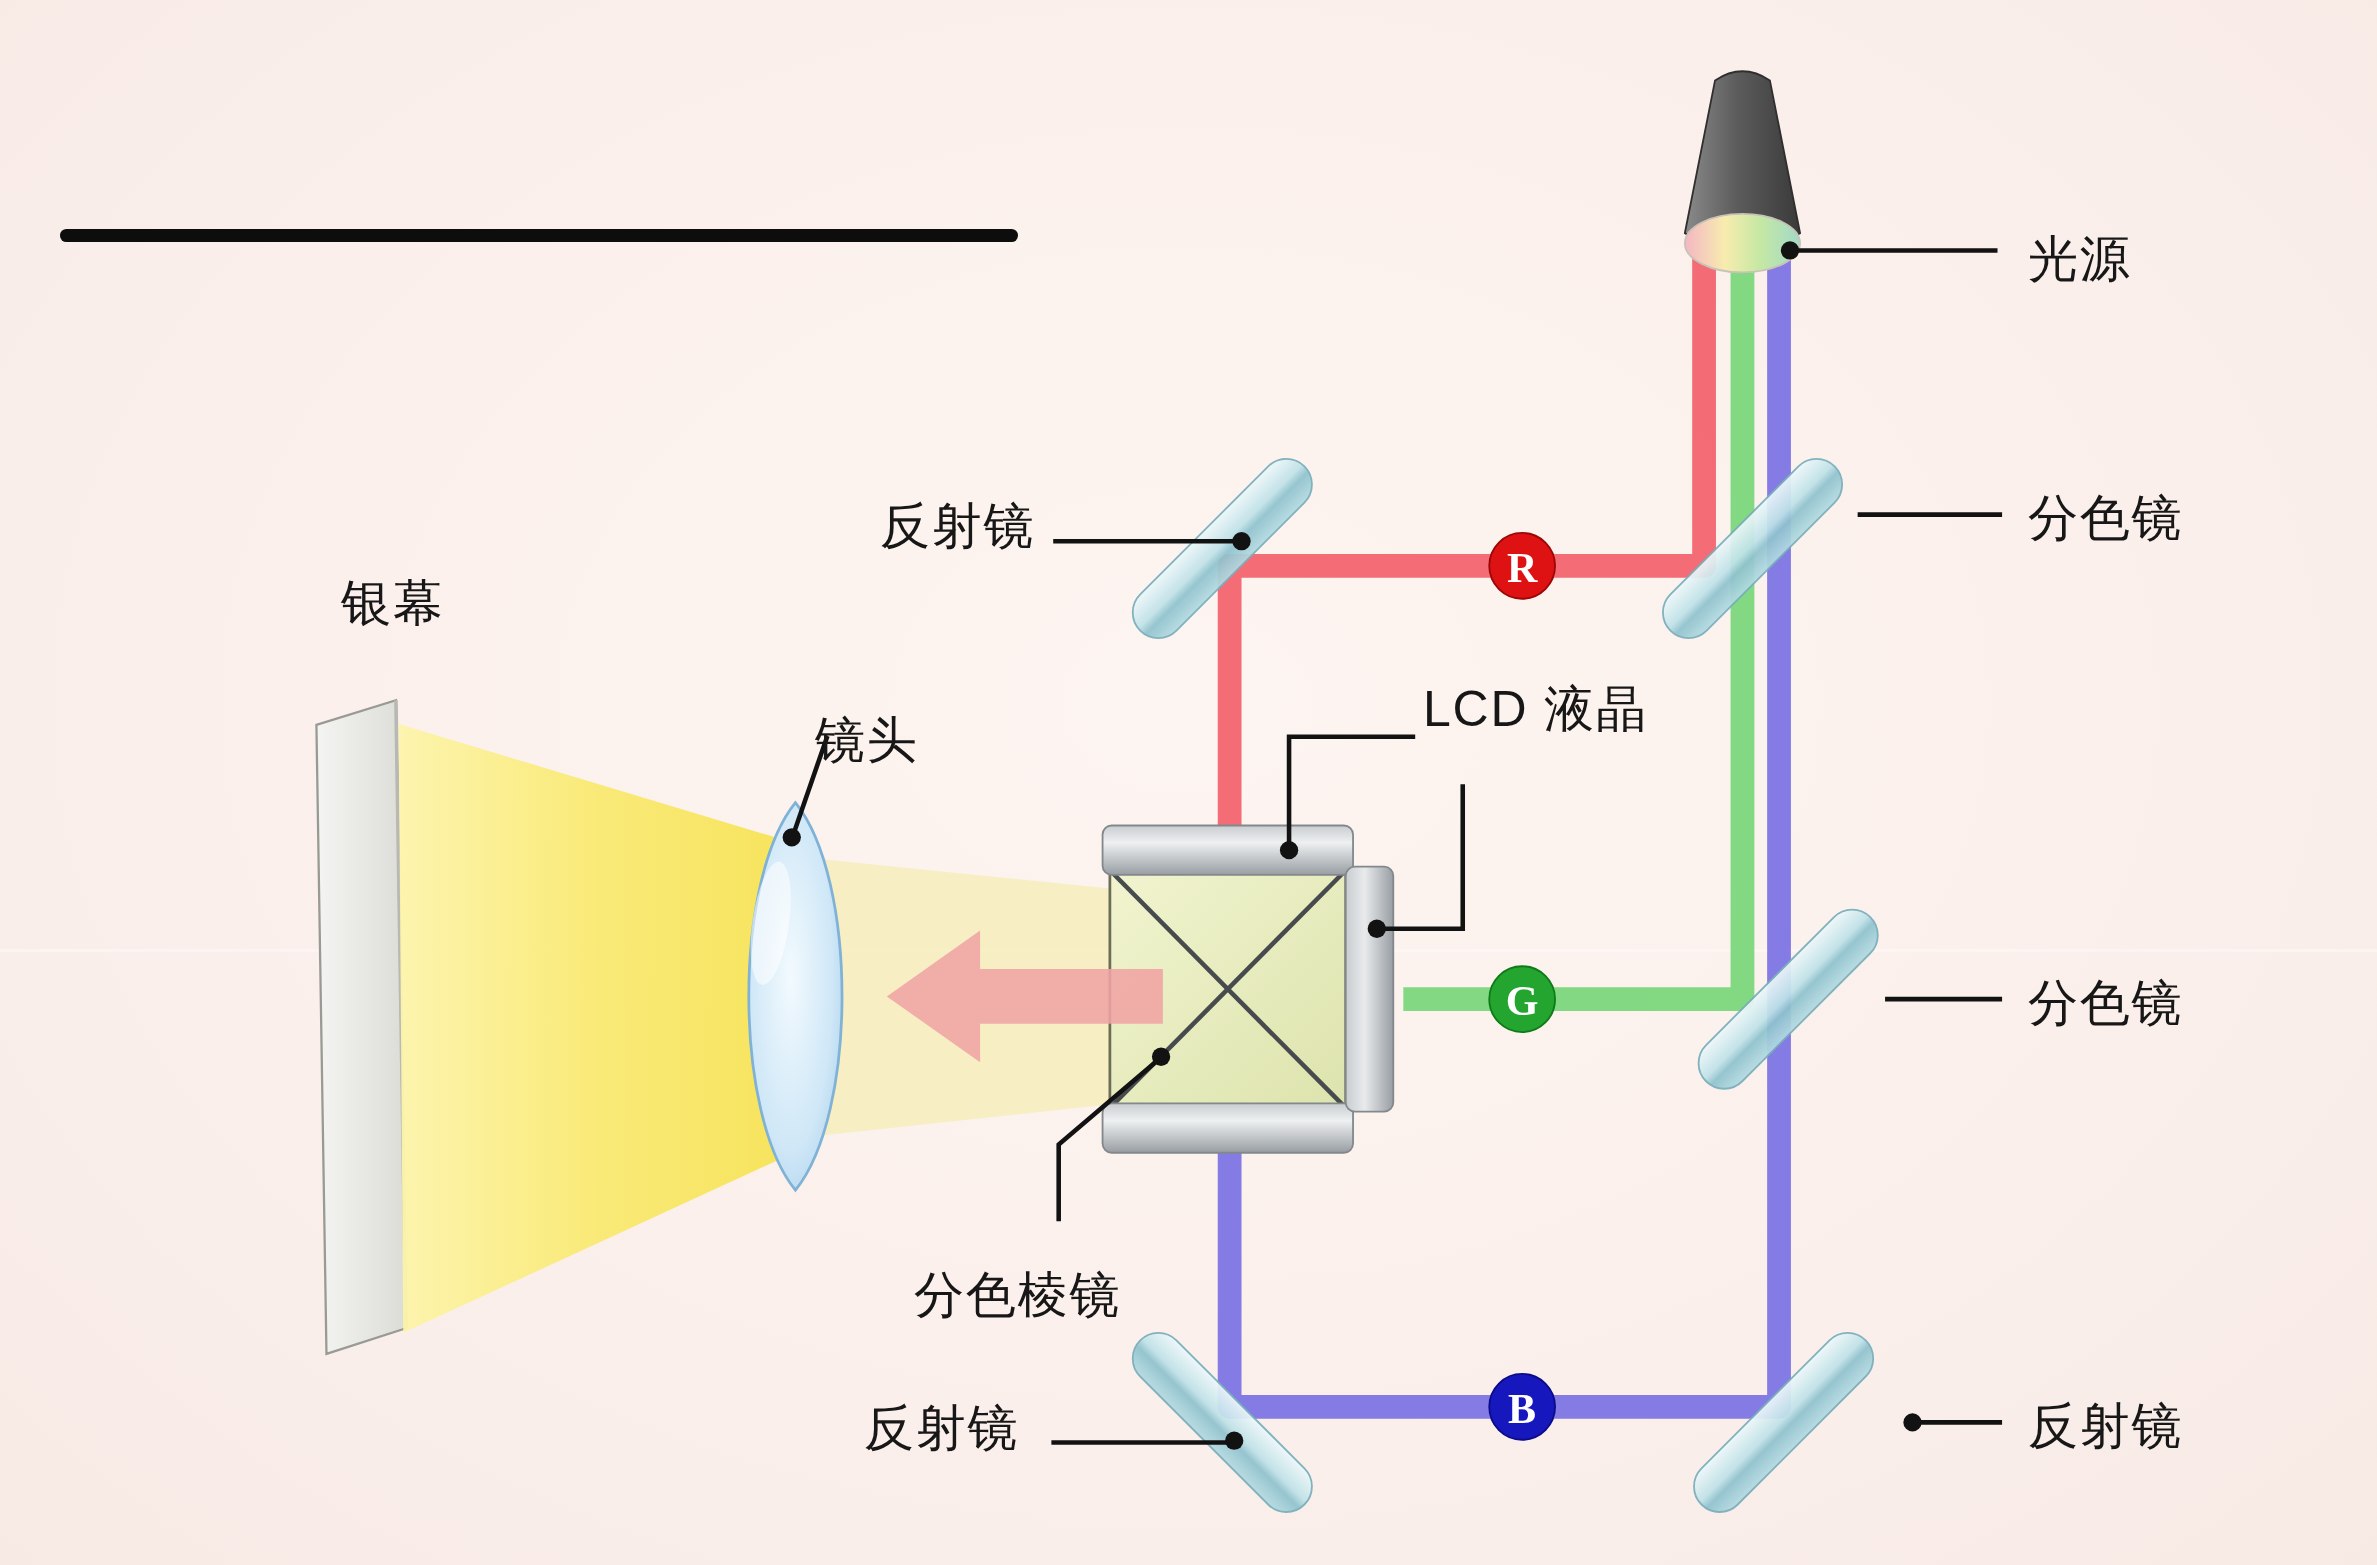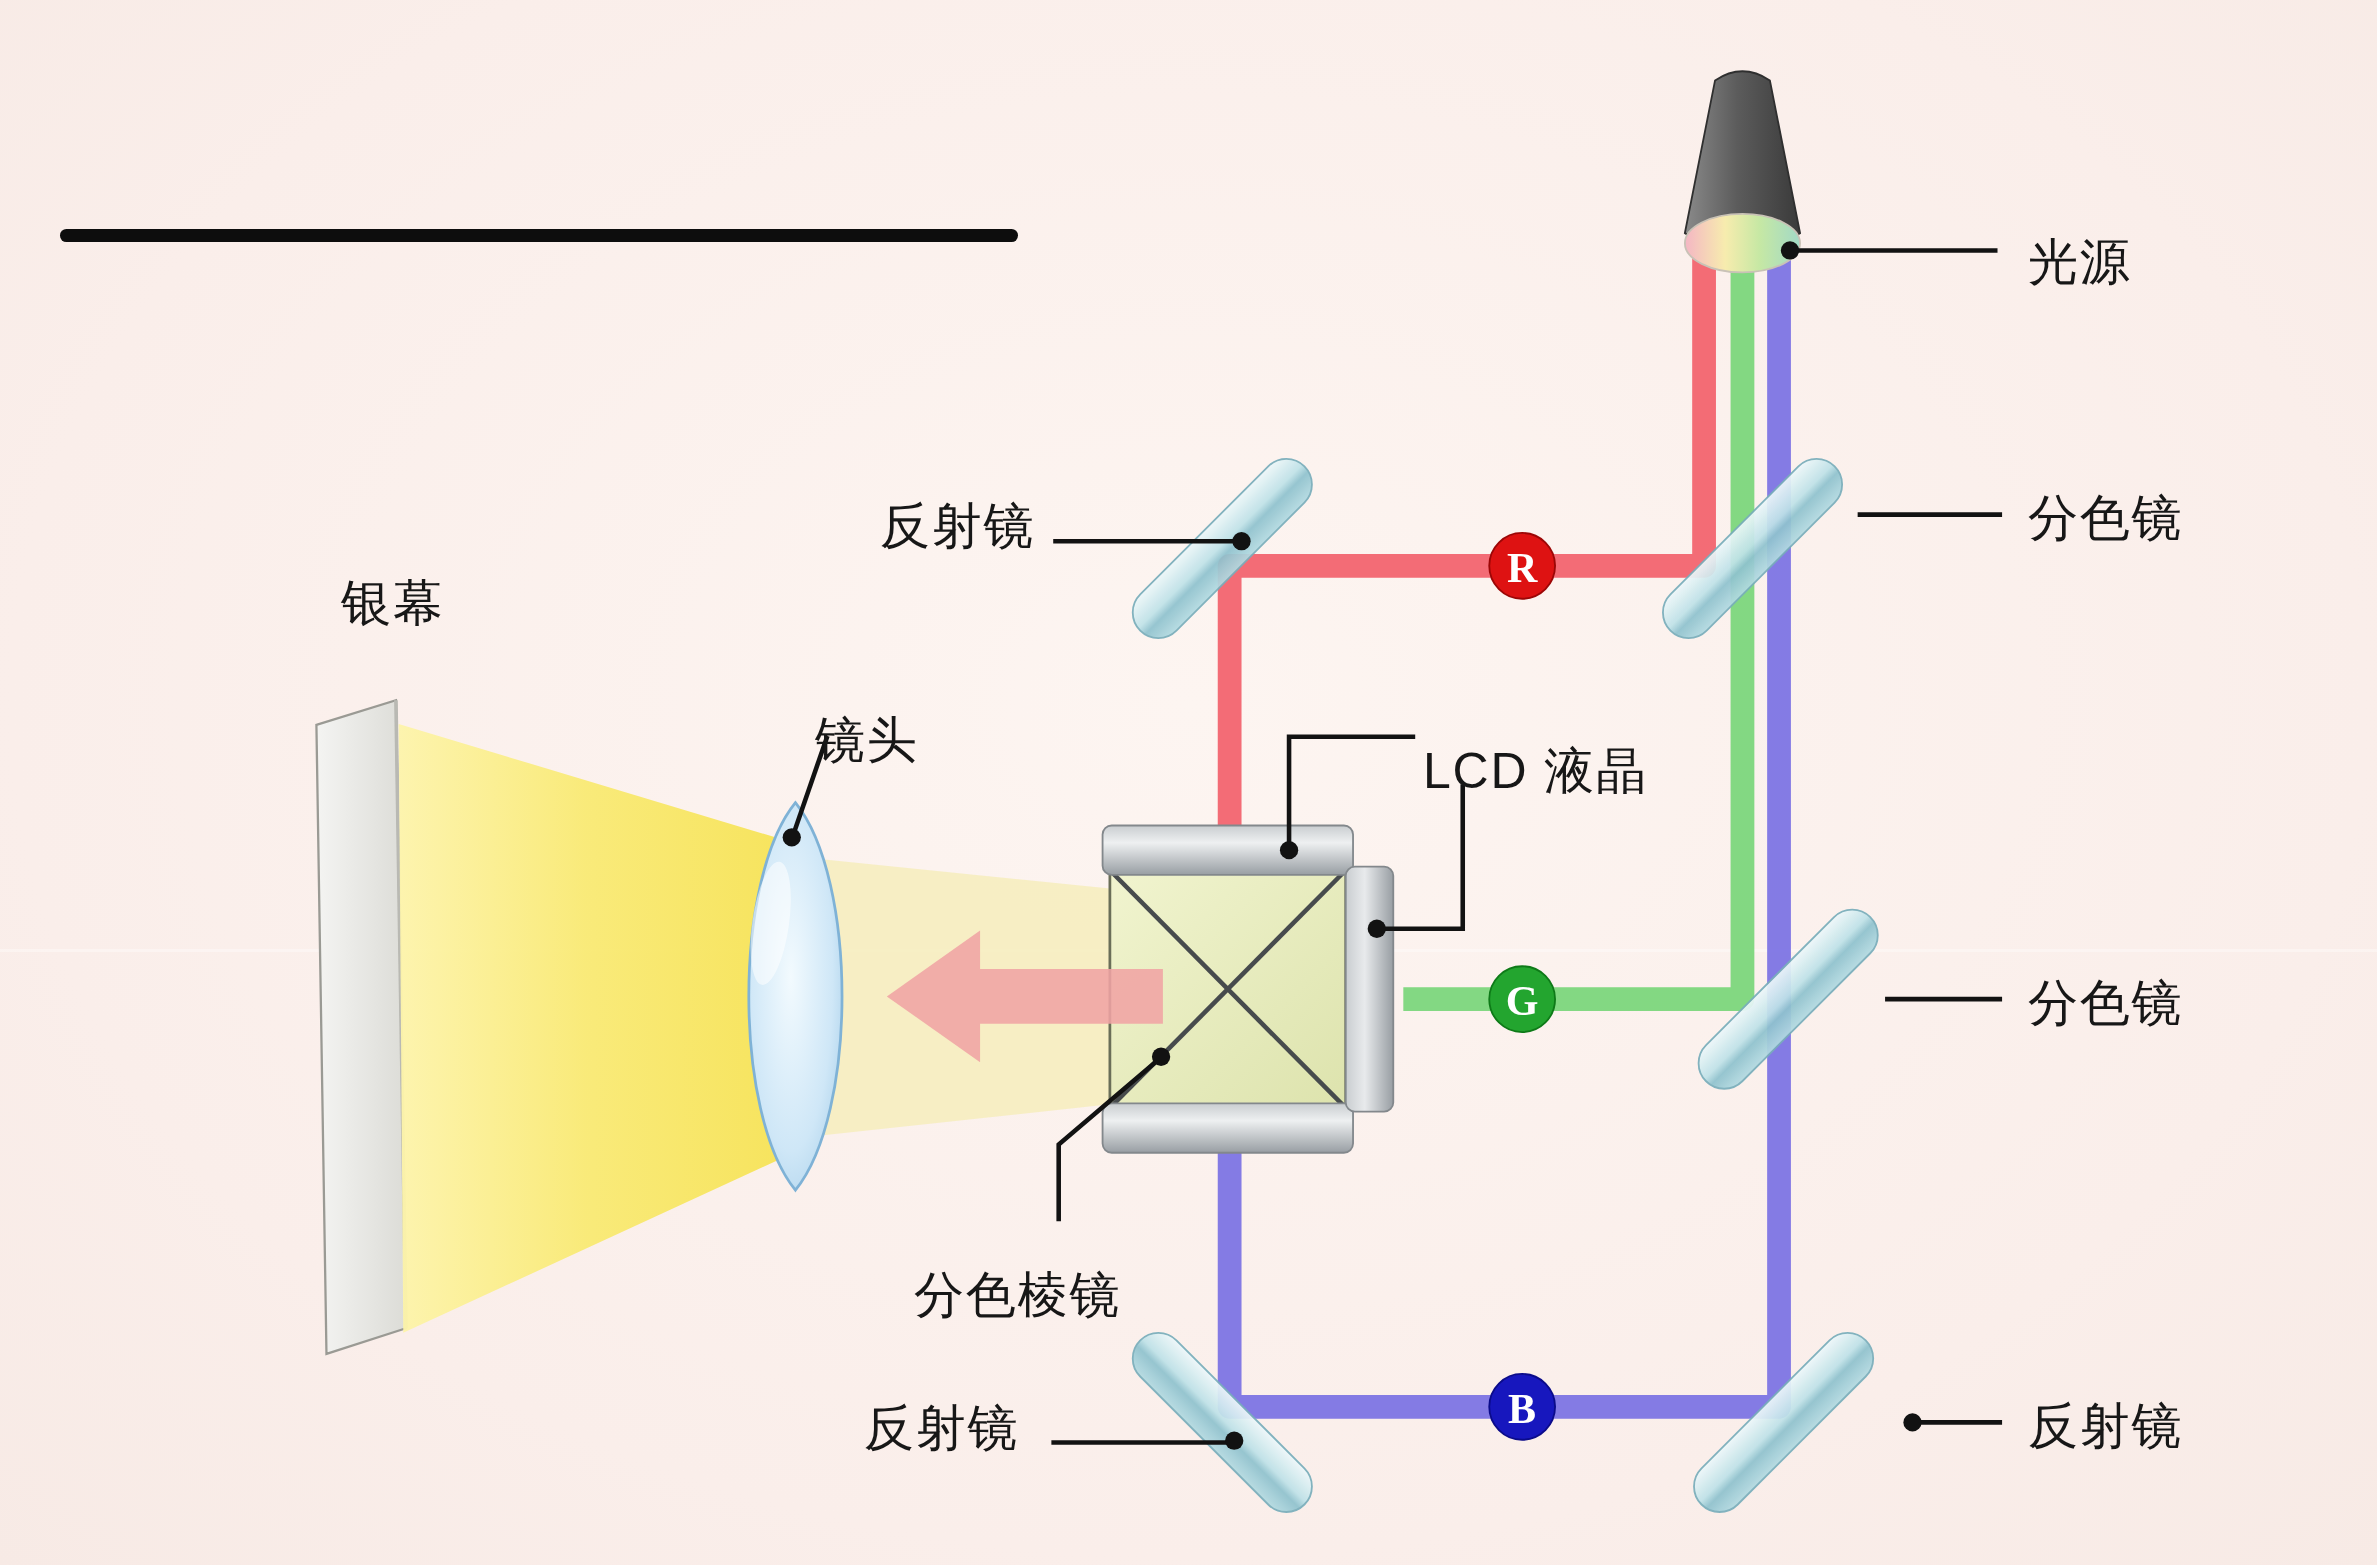--- a/index.html
+++ b/index.html
@@ -180,25 +180,25 @@
       <text x="1665" y="1095" text-anchor="middle" dominant-baseline="central" font-family="Liberation Serif, DejaVu Serif, serif" font-size="46" font-weight="bold" fill="#ffffff">G</text>
     </g>
     <g>
       <circle cx="1665" cy="1539" r="36" stroke="#0b0b8a" stroke-width="2" fill="#1717be"></circle>
       <text x="1665" y="1541" text-anchor="middle" dominant-baseline="central" font-family="Liberation Serif, DejaVu Serif, serif" font-size="46" font-weight="bold" fill="#ffffff">B</text>
     </g>
   </svg>
 
   <div class="underline-bar"></div>
 
-  <div class="label" style="left:2028px;top:237px;font-family:Liberation Mono, monospace;">光源</div>
+  <div class="label" style="left:2028px;top:231px;">光源</div>
   <div class="label" style="left:2028px;top:490px;">分色镜</div>
   <div class="label" style="left:2028px;top:975px;">分色镜</div>
   <div class="label" style="left:2028px;top:1398px;">反射镜</div>
   <div class="label" style="left:880px;top:498px;">反射镜</div>
   <div class="label" style="left:864px;top:1400px;">反射镜</div>
   <div class="label" style="left:341px;top:575px;">银幕</div>
   <div class="label" style="left:815px;top:712px;">镜头</div>
-  <div class="label" style="left:1423px;top:743px;">LCD 液晶</div>
+  <div class="label" style="left:1423px;top:681px;">LCD 液晶</div>
   <div class="label" style="left:914px;top:1227px;margin-top:40px;">分色棱镜</div>
 
 </div>
 
 
 </body></html>

